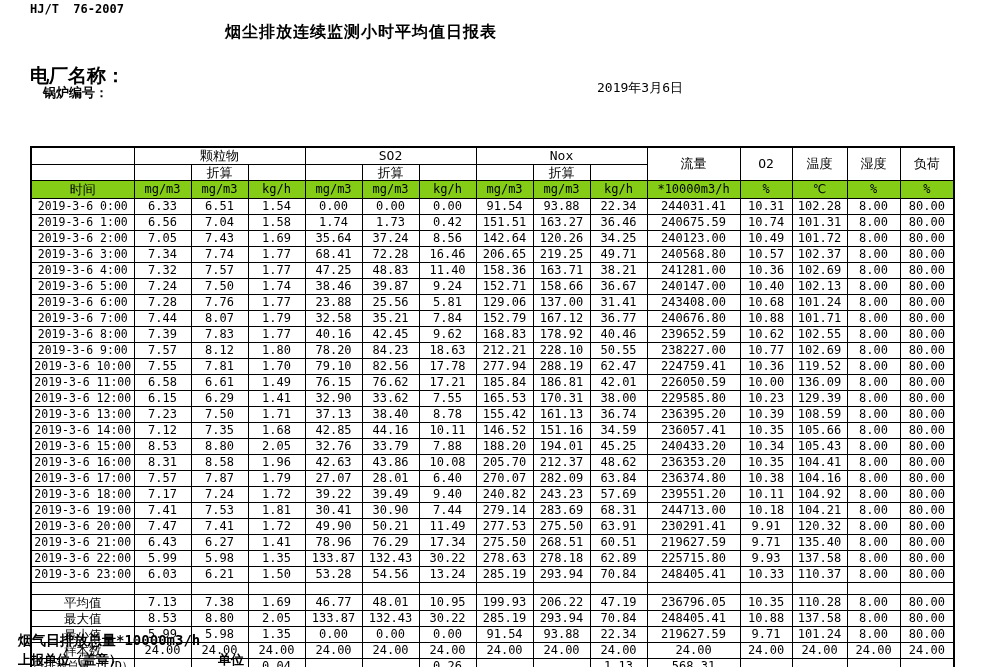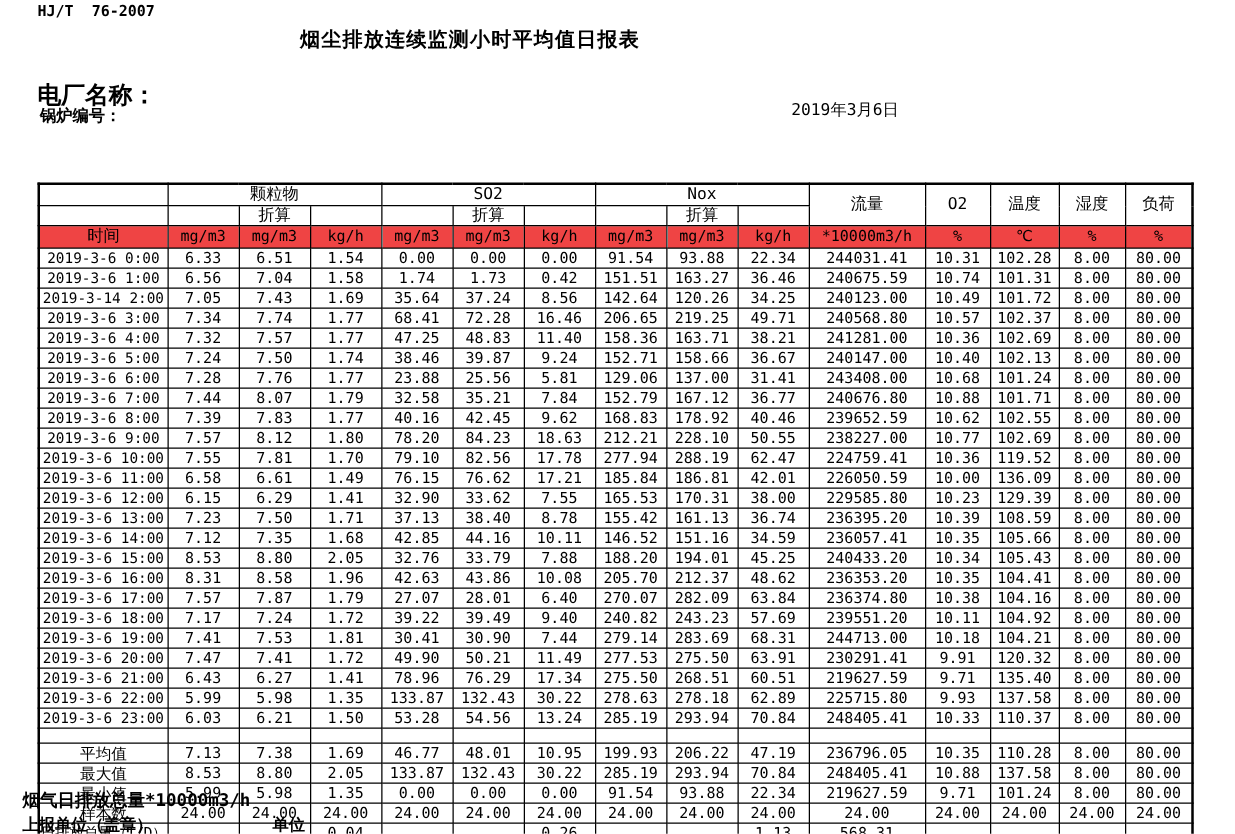--- a/index.html
+++ b/index.html
@@ -4,24 +4,24 @@
 <style>
   html, body { margin: 0; padding: 0; }
   body {
     width: 988px; height: 667px; position: relative;
     background: #ffffff; color: #000;
     font-family: "DejaVu Sans Mono", "DejaVu Sans", sans-serif;
     overflow: hidden;
   }
   .abs { position: absolute; white-space: pre; }
   .std { left: 30px; top: 2px; font-size: 12px; font-weight: bold; }
-  .title { left: 240px; top: 22px; width: 262px; text-align: center; font-size: 16px; font-weight: bold; letter-spacing: 1px; }
+  .title { left: 225px; top: 22px; width: 262px; text-align: center; font-size: 16px; font-weight: bold; letter-spacing: 1px; }
   .plant { left: 30px; top: 63px; font-size: 19px; font-weight: bold; }
-  .boiler { left: 32px; top: 84px; font-size: 13px; font-weight: bold; }
-  .date { left: 597px; top: 79px; font-size: 13px; margin-left: 36px; }
+  .boiler { left: 43px; top: 84px; font-size: 13px; font-weight: bold; }
+  .date { left: 597px; top: 79px; font-size: 13px; }
   .foot1 { left: 18px; top: 632px; font-size: 14px; font-weight: bold; }
   .foot2 { left: 18px; top: 651px; font-size: 13px; font-weight: bold; }
   .foot3 { left: 218px; top: 651px; font-size: 13px; font-weight: bold; }
 
   table.report {
     position: absolute; left: 30px; top: 110px; width: 923px;
     border-collapse: collapse; table-layout: fixed;
     border: 2px solid #000;
     font-family: "DejaVu Sans Mono", "DejaVu Sans", sans-serif;
     font-size: 12px;
@@ -29,21 +29,21 @@
   }
   .report th, .report td {
     border: 1px solid #000; padding: 0; margin: 0;
     white-space: nowrap; overflow: hidden;
     font-weight: normal; height: 15px; line-height: 15px;
     text-align: center;
   }
   .report thead tr.h1 th, .report thead tr.h1 td { height: 16px; line-height: 16px; font-size: 13px; }
   .report thead tr.h2 th, .report thead tr.h2 td { height: 15px; line-height: 15px; font-size: 13px; }
   .report tr.green-row th, .report tr.green-row td { height: 17px; line-height: 17px; }
-  .green-row { background: #ef4444; }
+  .green-row { background: #84cc16; }
   .green-row th { font-size: 13px; }
   .num { text-align: right; padding-right: 9px; }
   .flow { padding-right: 12px; }
   .time-cell { text-align: right; padding-right: 5px; font-size: 11.5px; }
   .label-cell { text-align: right; padding-right: 8px; font-size: 12.5px; }
   .label-long { text-align: left; padding-left: 1px; padding-right: 0; font-size: 12px; letter-spacing: -0.5px; }
   .spacer-row td { height: 11px; line-height: 11px; }
 </style>
 </head>
 <body>
@@ -143,21 +143,21 @@
         <td class="num">151.51</td>
         <td class="num">163.27</td>
         <td class="num">36.46</td>
         <td class="num flow">240675.59</td>
         <td class="num">10.74</td>
         <td class="num">101.31</td>
         <td class="num">8.00</td>
         <td class="num">80.00</td>
       </tr>
       <tr>
-        <td class="time-cell">2019-3-14 2:00</td>
+        <td class="time-cell">2019-3-6 2:00</td>
         <td class="num">7.05</td>
         <td class="num">7.43</td>
         <td class="num">1.69</td>
         <td class="num">35.64</td>
         <td class="num">37.24</td>
         <td class="num">8.56</td>
         <td class="num">142.64</td>
         <td class="num">120.26</td>
         <td class="num">34.25</td>
         <td class="num flow">240123.00</td>

